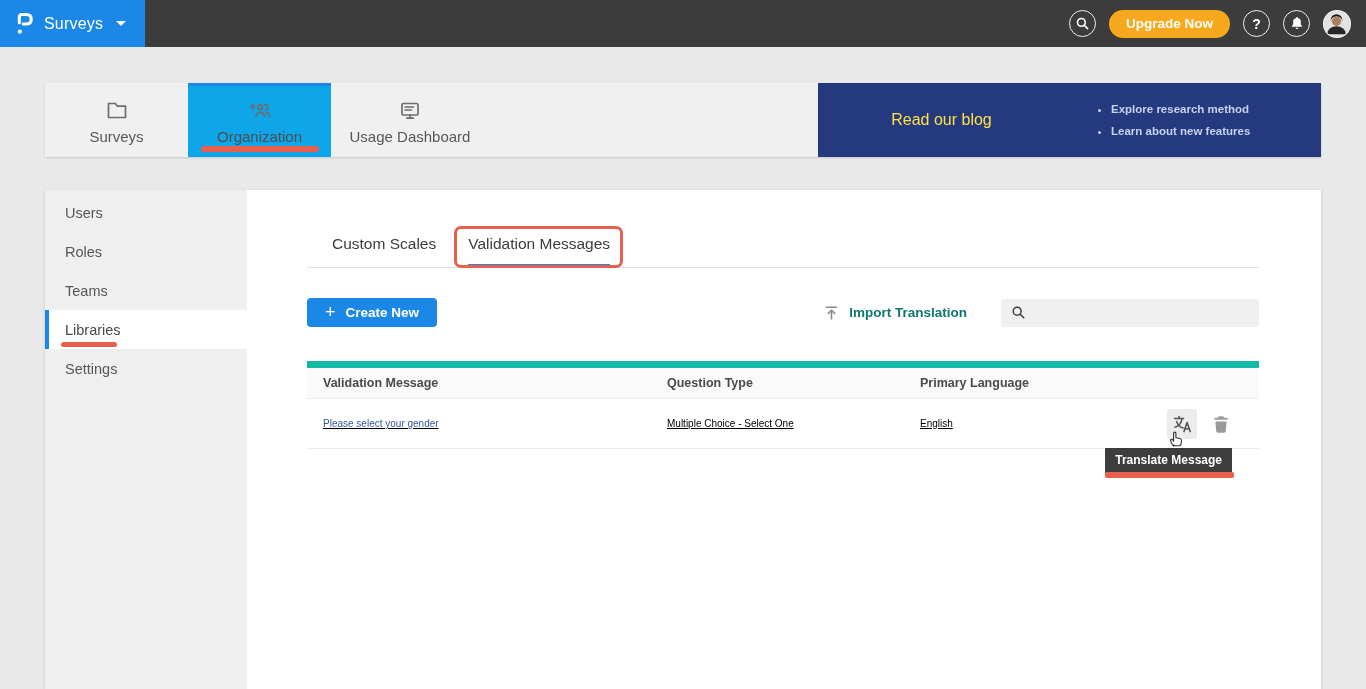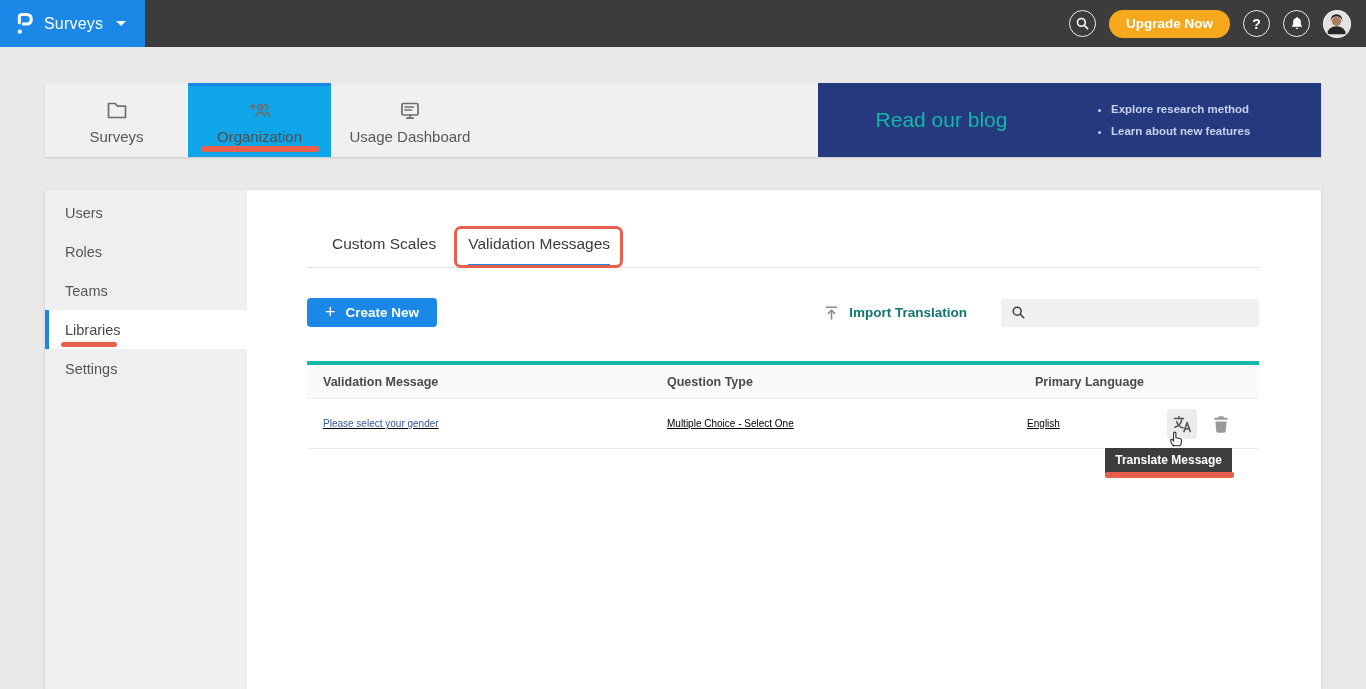--- a/index.html
+++ b/index.html
@@ -25,21 +25,21 @@
 
   
   .tabcard { position:absolute; left:45px; top:83px; width:1276px; height:74px; background:#f0f0f0; box-shadow:0 1px 2px rgba(0,0,0,.14); display:flex; }
   .nav-tab { width:143px; display:flex; flex-direction:column; align-items:center; justify-content:center; gap:7px; color:#585858; font-size:15px; position:relative; cursor:pointer; border-top:3px solid transparent; }
   .nav-tab.active { background:#0ea5e9; border-top-color:#1b87e6; color:#4e4e4e; }
   .nav-tab.wide { width:158px; }
   .annot-bar { position:absolute; background:#e8604d; border-radius:3px; }
   .org-underline { width:118px; height:6px; bottom:5px; left:50%; transform:translateX(-50%); }
 
   .banner { margin-left:auto; width:503px; height:74px; background:#25397f; display:flex; align-items:center; cursor:pointer; }
-  .banner-title { width:247px; text-align:center; color:#14b8a6; font-size:21px; }
+  .banner-title { width:247px; text-align:center; color:#fde047; font-size:16px; }
   .banner-list { margin:0; padding-left:46px; list-style:disc; color:#c6d2ee; font-size:11.5px; font-weight:700; line-height:22px; }
 
   
   .maincard { position:absolute; left:45px; top:190px; width:1276px; height:499px; background:#fff; box-shadow:0 1px 3px rgba(0,0,0,.15); display:flex; }
   .side { width:202px; background:#efefef; padding-top:3px; flex-shrink:0; }
   .side-item { height:39px; display:flex; align-items:center; padding-left:20px; font-size:14.5px; color:#565656; cursor:pointer; position:relative; }
   .side-item.active { background:#fff; border-left:4px solid #1b87e6; padding-left:16px; color:#4a4a4a;text-align:center; }
   .lib-underline { width:56px; height:5px; left:12px; bottom:2px; }
 
   .content { flex:1; position:relative; padding:43px 62px 0 60px; }
@@ -50,25 +50,25 @@
   .red-box { position:absolute; top:-7px; bottom:-1px; left:-14px; right:-13px; border:3px solid #e8604d; border-radius:7px; pointer-events:none; }
 
   .toolbar { margin-top:30px; display:flex; align-items:center; }
   .create-btn { background:#1b87e6; color:#fff; border:none; border-radius:4px; height:29px; padding:0 18px; font-size:13.5px; font-weight:700; display:flex; align-items:center; gap:10px; cursor:pointer; font-family:inherit; }
   .create-btn .plus { font-size:18px; font-weight:400; line-height:1; margin-top:-2px; }
   .import-link { margin-left:auto; display:flex; align-items:flex-start; gap:10px; color:#0f766e; font-size:13.5px; cursor:pointer;font-weight:bold; }
   .searchbox { margin-left:34px; width:258px; height:28px; background:#f0f0f0; border-radius:3px; display:flex; align-items:center; padding:0 10px; gap:8px; }
   .searchbox input { border:none; background:transparent; outline:none; flex:1; font-size:13px; color:#444; font-family:inherit; min-width:0; }
 
   .vtable { margin-top:34px; }
-  .thead { display:flex; align-items:center; height:38px; background:#fafafa; border-top:4px solid #14b8a6; border-bottom:1px solid #ececec; font-size:12.5px; font-weight:700; color:#4a4a4a; }
+  .thead { display:flex; align-items:center; height:38px; background:#fafafa; border-top:7px solid #14b8a6; border-bottom:1px solid #ececec; font-size:12.5px; font-weight:700; color:#4a4a4a; }
   .trow { display:flex; align-items:center; height:50px; border-bottom:1px solid #ececec; font-size:10px; background:#fff;text-decoration:underline; }
   .col-msg { width:360px; padding-left:16px; }
   .col-type { width:253px; }
-  .col-lang { flex:1;text-align:center; }
+  .col-lang { flex:1; }
   .link { color:#33569b; cursor:pointer; }
   .muted { color:#000000; }
   .row-actions { display:flex; align-items:center; gap:16px; padding-right:30px; }
   .translate-btn { width:30px; height:30px; background:#ececec; border-radius:3px; display:flex; align-items:center; justify-content:center; cursor:pointer; }
   .trash-btn { cursor:pointer; display:flex; }
 
   .tooltip { position:absolute; top:258px; right:89px; background:#3d3d3d; color:#fff; font-size:12px; font-weight:700; padding:5px 10px 6px; white-space:nowrap; z-index:5; }
   .tooltip-underline { position:absolute; left:0px; right:-2px; bottom:-5px; height:6px; background:#e8604d; border-radius:2px; }
   .cursor-hand { position:absolute; left:921px; top:239px; z-index:6; pointer-events:none; }
 </style>

